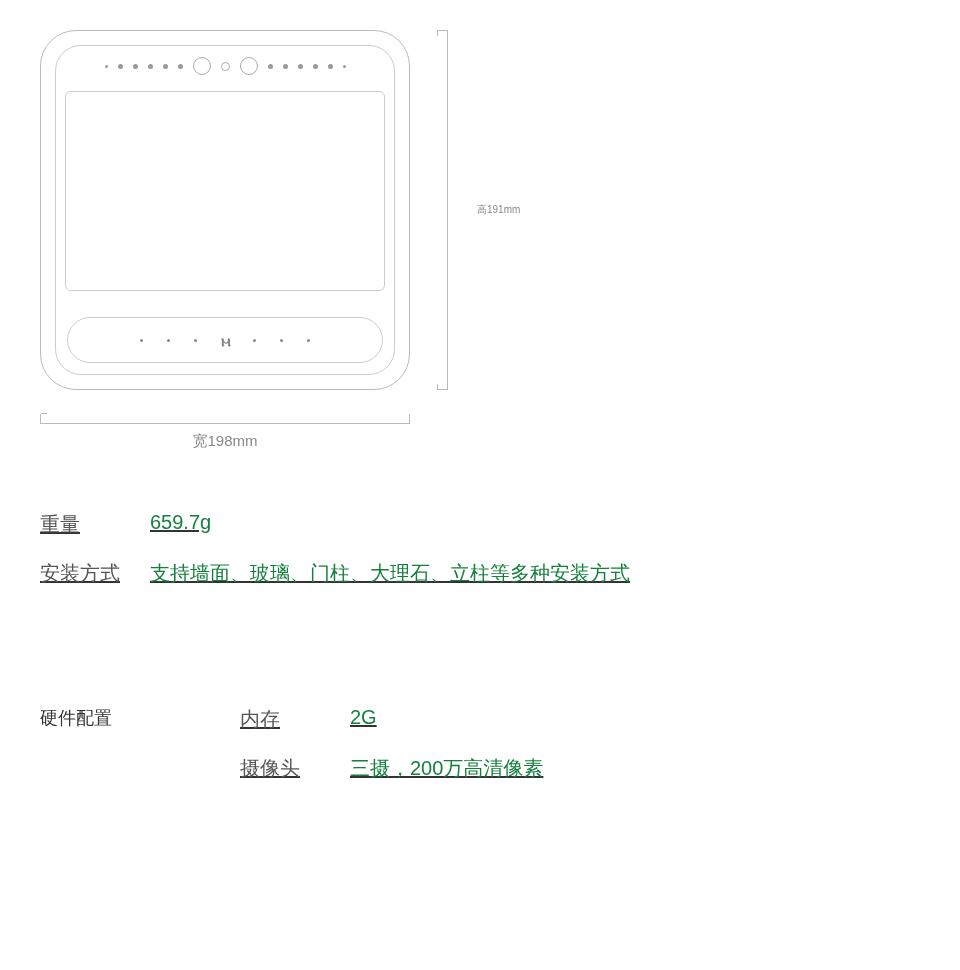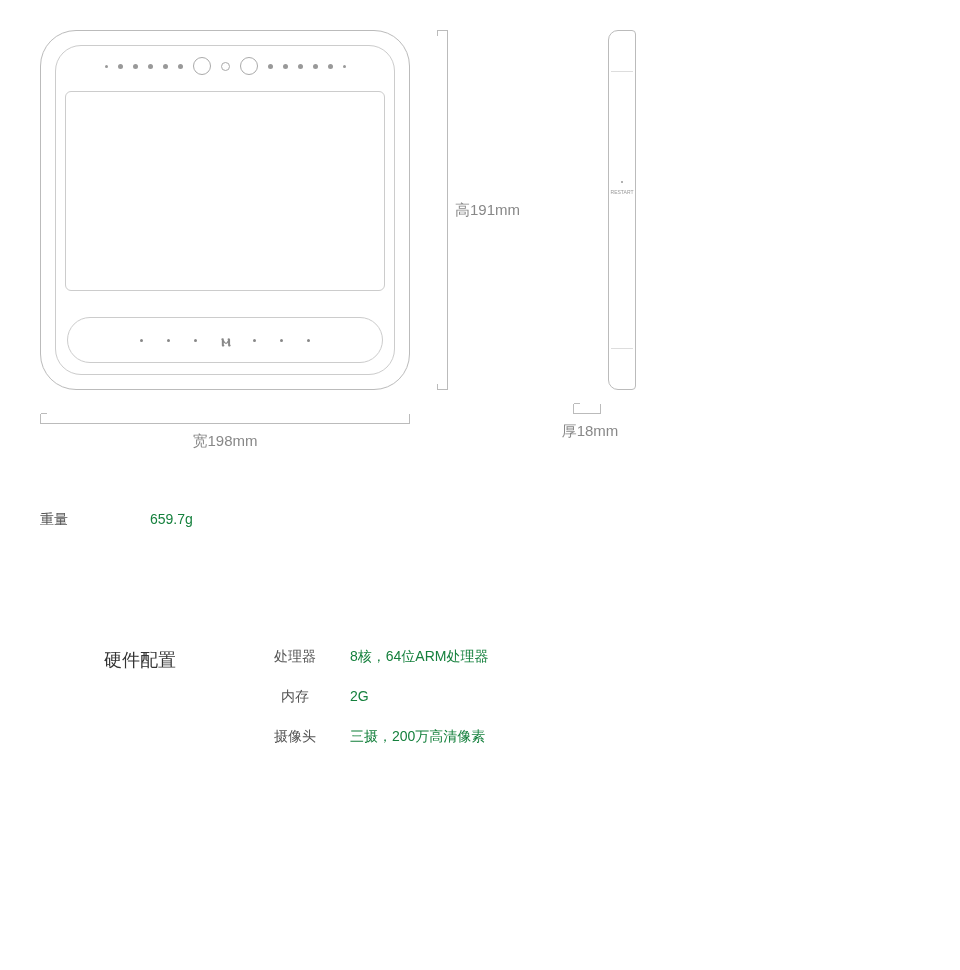--- a/index.html
+++ b/index.html
@@ -99,21 +99,21 @@
   }
   .v-bracket::before, .v-bracket::after {
     content: "";
     position: absolute;
     left: -1px;
     width: 1px; height: 6px;
     background: #bbb;
   }
   .v-bracket::before { top: -1px; }
   .v-bracket::after { bottom: -1px; }
-  .height-label { margin-left: 7px; color: #888; font-size: 15px; white-space: nowrap; }
+  .height-label { margin-left: 29px; color: #888; font-size: 10px; white-space: nowrap; }
   .side-view {
     width: 28px;
     height: 360px;
     border: 1px solid #bbb;
     border-radius: 10px 4px 4px 10px;
     margin-left: 70px;
     position: relative;
     background: #fff;
   }
   .side-line { position: absolute; left: 2px; right: 2px; height: 1px; background: #ddd; }
@@ -137,21 +137,22 @@
     text-align: center;
     color: #888;
     font-size: 15px;
     margin-top: 8px;
   }
   .thick-block { display: flex; flex-direction: column; align-items: center; }
   .thick-label { color: #888; font-size: 15px; margin-top: 8px; margin-left: 6px; white-space: nowrap; }
   .spec-row {
     display: flex;
     margin-bottom: 22px;
-    font-size: 14px;
+    font-size: 20px;
+    text-decoration: underline;
   }
   .spec-label { width: 110px; color: #555; }
   .spec-value { color: #15803d; }
 </style>
 </head>
 <body>
 
 <div class="container">
 
   <div class="section">
@@ -196,53 +197,41 @@
             <div class="h-bracket" style="width:370px; margin-top:14px;"></div>
             <div class="width-label-row">宽198mm</div>
           </div>
         </div>
 
         <div class="height-guide">
           <div class="v-bracket"></div>
           <div class="height-label">高191mm</div>
         </div>
 
-        <div class="thick-block">
-          <div class="side-view">
-            <div class="side-line" style="top:40px;"></div>
-            <div class="side-line" style="bottom:40px;"></div>
-            <div class="side-dot" style="top:150px;"></div>
-            <div class="side-text" style="top:158px;">RESTART</div>
-          </div>
-          <div style="display:flex; align-items:flex-start; margin-top:14px;">
-            <div class="h-bracket" style="width:28px;"></div>
-          </div>
-          <div class="thick-label">厚18mm</div>
-        </div>
 
       </div>
 
       <div>
         <div class="spec-row">
           <div class="spec-label">重量</div>
           <div class="spec-value">659.7g</div>
         </div>
+        <div class="spec-row">
+          <div class="spec-label">安装方式</div>
+          <div class="spec-value">支持墙面、玻璃、门柱、大理石、立柱等多种安装方式</div>
+        </div>
       </div>
 
     </div>
   </div>
 
-  <div class="section" style="margin-top:97px;text-align:center;">
+  <div class="section" style="margin-top:97px;">
     <div class="section-title">硬件配置</div>
     <div class="section-body">
       <div class="spec-row">
-        <div class="spec-label">处理器</div>
-        <div class="spec-value">8核，64位ARM处理器</div>
-      </div>
-      <div class="spec-row">
         <div class="spec-label">内存</div>
         <div class="spec-value">2G</div>
       </div>
       <div class="spec-row">
         <div class="spec-label">摄像头</div>
         <div class="spec-value">三摄，200万高清像素</div>
       </div>
     </div>
   </div>
 

